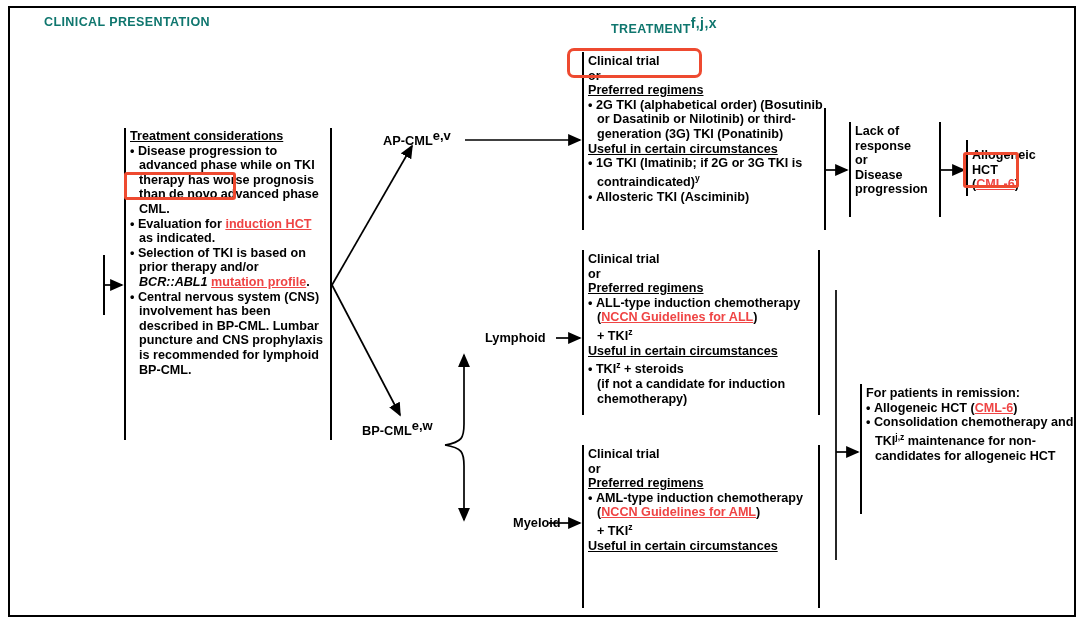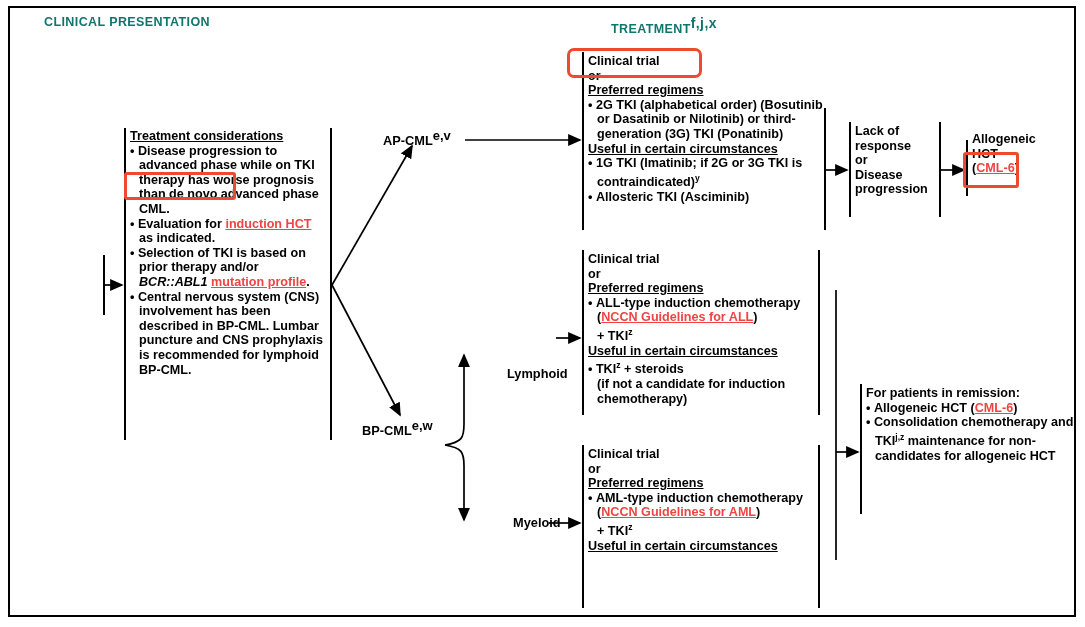--- a/index.html
+++ b/index.html
@@ -59,21 +59,21 @@
     <span class="bullet-ind">•&nbsp;Selection of TKI is based on prior therapy and/or <span class="ital">BCR::ABL1</span> <span class="lnk">mutation profile</span>.</span>
     <span class="bullet-ind">•&nbsp;Central nervous system (CNS) involvement has been described in BP-CML. Lumbar puncture and CNS prophylaxis is recommended for lymphoid BP-CML.</span>
   </div>
 
   <div class="node" style="left:383px;top:128px;">
     <span>AP-CML</span><sup>e,v</sup>
   </div>
   <div class="node" style="left:362px;top:418px;">
     <span>BP-CML</span><sup>e,w</sup>
   </div>
-  <div class="node" style="left:507px;top:330px;margin-top:36px;">
+  <div class="node" style="left:485px;top:330px;">
     <span>Lymphoid</span>
   </div>
   <div class="node" style="left:489px;top:515px;padding-left:24px;">
     <span>Myeloid</span>
   </div>
 
   <div class="bar" style="left:582px;top:52px;height:178px;"></div>
   <div class="bar" style="left:824px;top:108px;height:122px;"></div>
 
   <div class="txt" style="left:588px;top:54px;width:240px;">
@@ -90,21 +90,21 @@
   <div class="bar" style="left:939px;top:122px;height:95px;"></div>
   <div class="txt" style="left:855px;top:124px;width:86px;">
     <span>Lack of</span><br>
     <span>response</span><br>
     <span>or</span><br>
     <span>Disease</span><br>
     <span>progression</span>
   </div>
 
   <div class="bar" style="left:966px;top:140px;height:56px;"></div>
-  <div class="txt" style="left:972px;top:132px;width:104px;">
+  <div class="txt" style="left:972px;top:148px;width:104px;">
     <span>Allogeneic</span><br>
     <span>HCT</span><br>
     <span><span>(</span><span class="lnk">CML-6</span><span>)</span></span>
   </div>
 
   <div class="bar" style="left:582px;top:250px;height:165px;"></div>
   <div class="bar" style="left:818px;top:250px;height:165px;"></div>
 
   <div class="txt" style="left:588px;top:252px;width:238px;">
     <span>Clinical trial</span><br>

